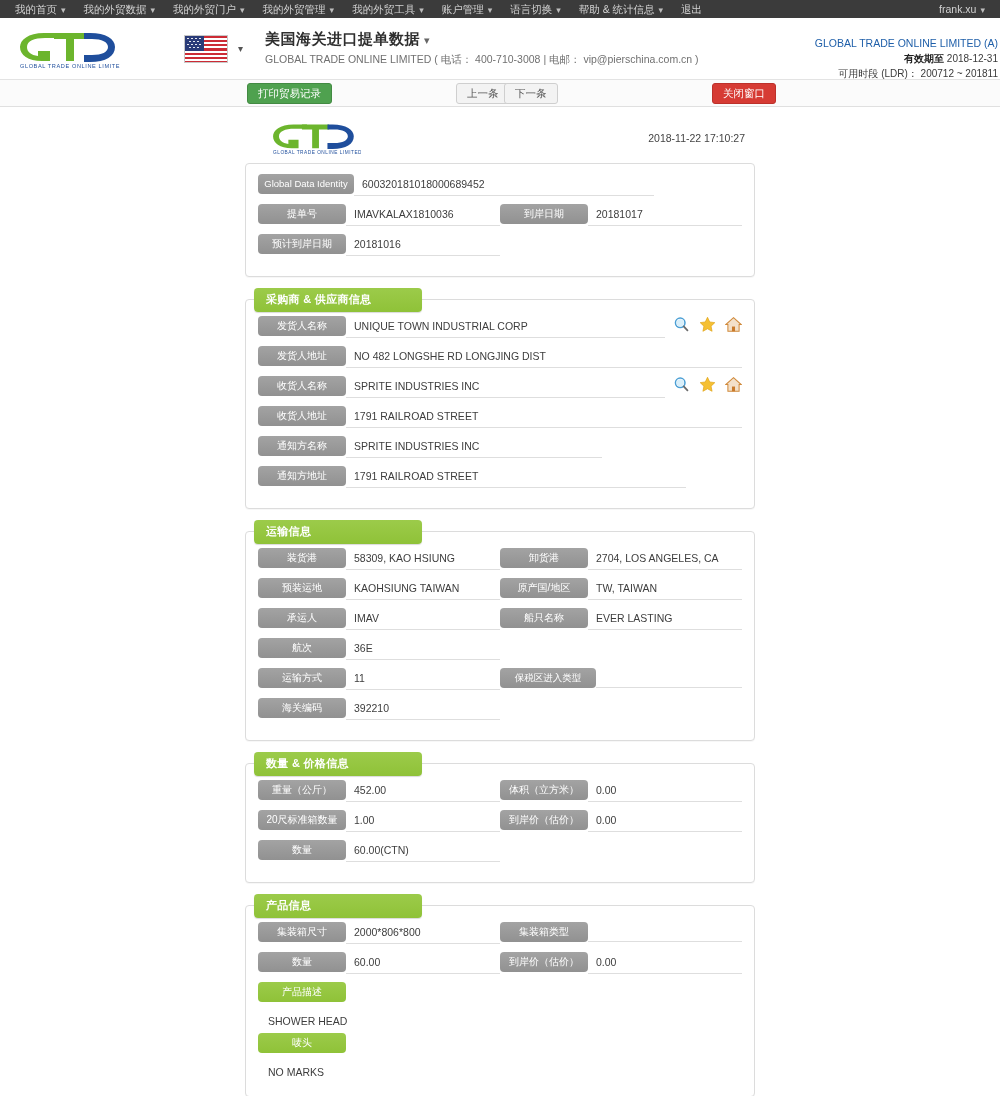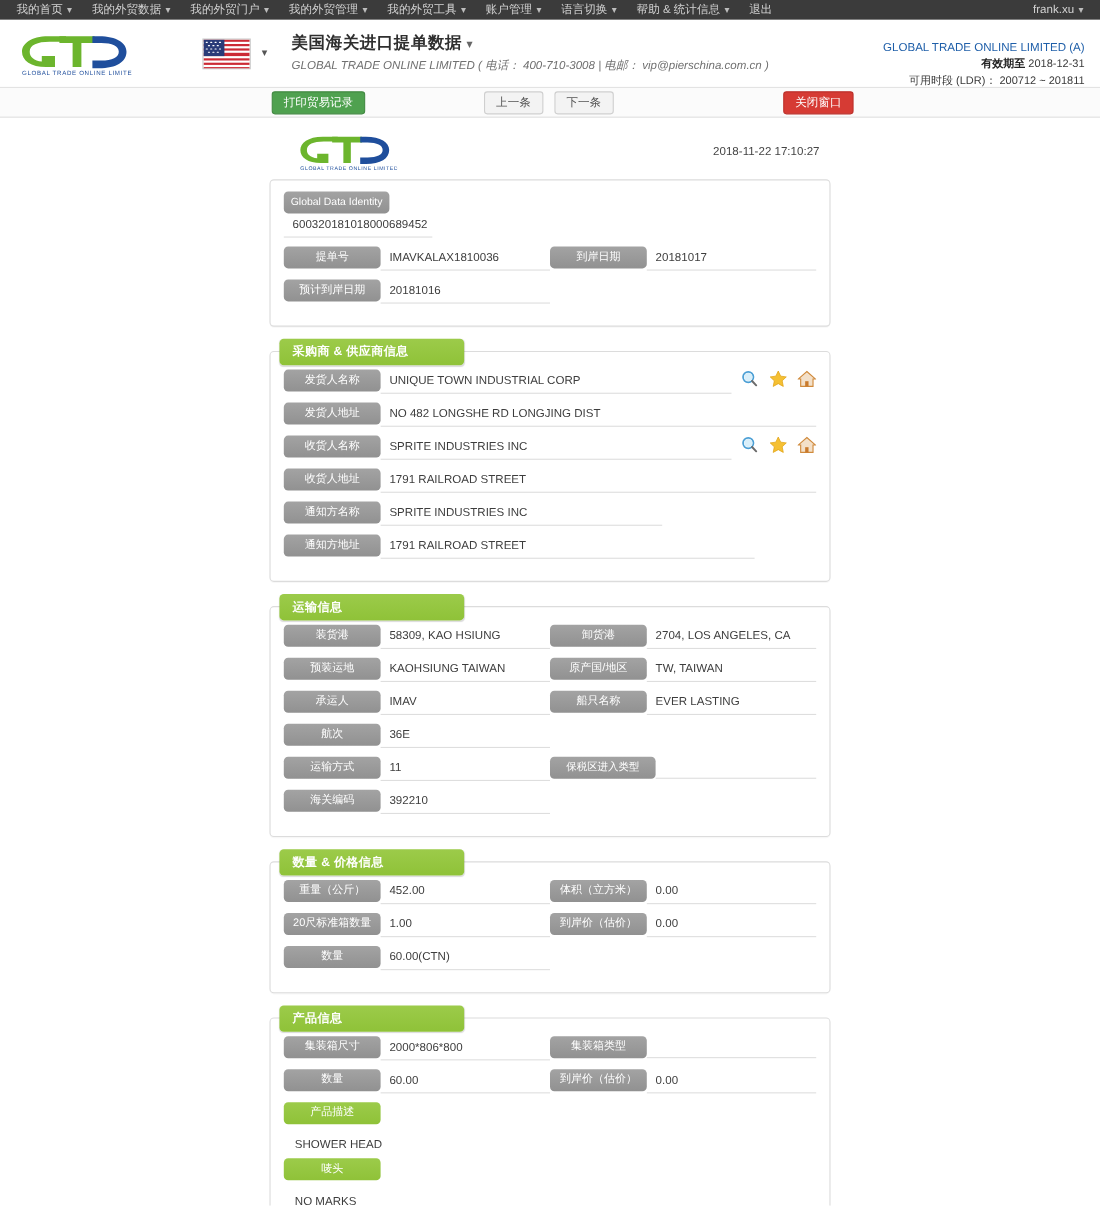--- a/index.html
+++ b/index.html
@@ -69,23 +69,23 @@
   }
   .flag .canton .star {
     position: absolute; width: 1.6px; height: 1.6px; background: #fff; border-radius: 50%;
   }
   .flag-caret { margin-left: 10px; color: #555; font-size: 10px; }
   .title-block { margin-left: 22px; }
   .title-line {
     font-size: 15px; color: #2f2f2f; font-weight: bold; letter-spacing: .5px;
   }
   .title-line .caret { font-weight: normal; font-size: 11px; color: #666; margin-left: 4px; }
-  .subtitle-line { font-size: 10.5px; color: #707070; margin-top: 4px; font-style: italic; }
+  .subtitle-line { font-size: 10.5px; color: #707070; margin-top: 4px; }
   .acct-block {
-    position: absolute; right: 14px; top: 18px; text-align: right; line-height: 15px;
+    position: absolute; right: 2px; top: 18px; text-align: right; line-height: 15px;
   }
   .acct-name { color: #1f5fa9; font-size: 10.5px; }
   .acct-row { color: #3a3a3a; font-size: 10px; }
   .acct-row b { color: #222; }
 
   
   .toolbar {
     height: 27px;
     background: #fbfbfb;
     border-bottom: 1px solid #e0e0e0;
@@ -99,21 +99,21 @@
     padding: 3px 10px;
     border-radius: 3px;
     cursor: pointer;
     line-height: 13px;
     white-space: nowrap;
   }
   .btn-green { background: #4fa14f; color: #fff; border: 1px solid #438a43; margin-left: 17px; }
   .btn-red { background: #d63b34; color: #fff; border: 1px solid #bc312b; }
   .btn-grey { background: #f3f3f3; color: #555; border: 1px solid #cfcfcf; }
   .tb-print { position: absolute; left: 230px; }
-  .tb-prev { position: absolute; left: 440px; }
+  .tb-prev { position: absolute; left: 456px; }
   .tb-next { position: absolute; left: 504px; }
   .tb-close { position: absolute; left: 712px; }
 
   
   .doc-area {
     background: #fff;
     padding: 10px 0 0 0;
   }
   .doc {
     width: 510px;
@@ -145,21 +145,21 @@
     padding: 4px 12px 5px 12px;
     border-radius: 4px;
     box-shadow: 0 1px 1px rgba(0,0,0,.15);
     min-width: 168px;
     letter-spacing: .3px;
   }
 
   .row { display: flex; align-items: flex-start; margin-bottom: 8px; }
   .cell { display: flex; align-items: flex-start; }
   .cell.half { width: 50%; }
-  .cell.full { width: 100%; flex-direction: column; }
+  .cell.full { width: 100%; }
   .lbl {
     flex: 0 0 auto;
     width: 88px;
     background: linear-gradient(#a3a3a3, #919191);
     color: #fff;
     font-size: 10px;
     text-align: center;
     padding: 4px 2px;
     border-radius: 4px;
     line-height: 12px;

